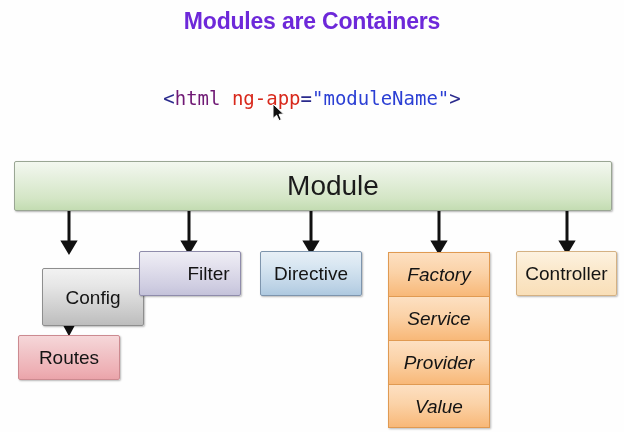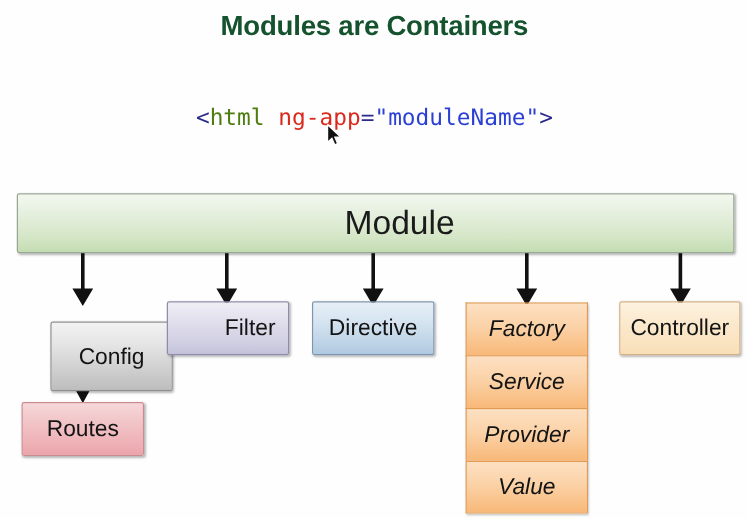--- a/index.html
+++ b/index.html
@@ -26,38 +26,38 @@
 
   
   #title {
     position: absolute;
     left: 0;
     top: 8px;
     width: 624px;
     text-align: center;
     font-size: 23px;
     font-weight: bold;
-    color: #14532d;
+    color: #6d28d9;
     letter-spacing: -0.2px;
     font-family: "Liberation Sans", sans-serif;
   }
 
   
   #code-line {
     position: absolute;
     left: 0;
     top: 87px;
     width: 624px;
     text-align: center;
     font-family: "DejaVu Sans Mono", monospace;
     font-size: 19px;
     white-space: pre;
   }
   .tok-punct { color: #2a2a8c; }
-  .tok-tag   { color: #4d7c0f; }
+  .tok-tag   { color: #701a75; }
   .tok-attr  { color: #d8291c; }
   .tok-eq    { color: #2a2a8c; }
   .tok-str   { color: #2b3fd4; }
 
   
   #cursor {
     position: absolute;
     left: 272px;
     top: 103px;
     width: 13px;

